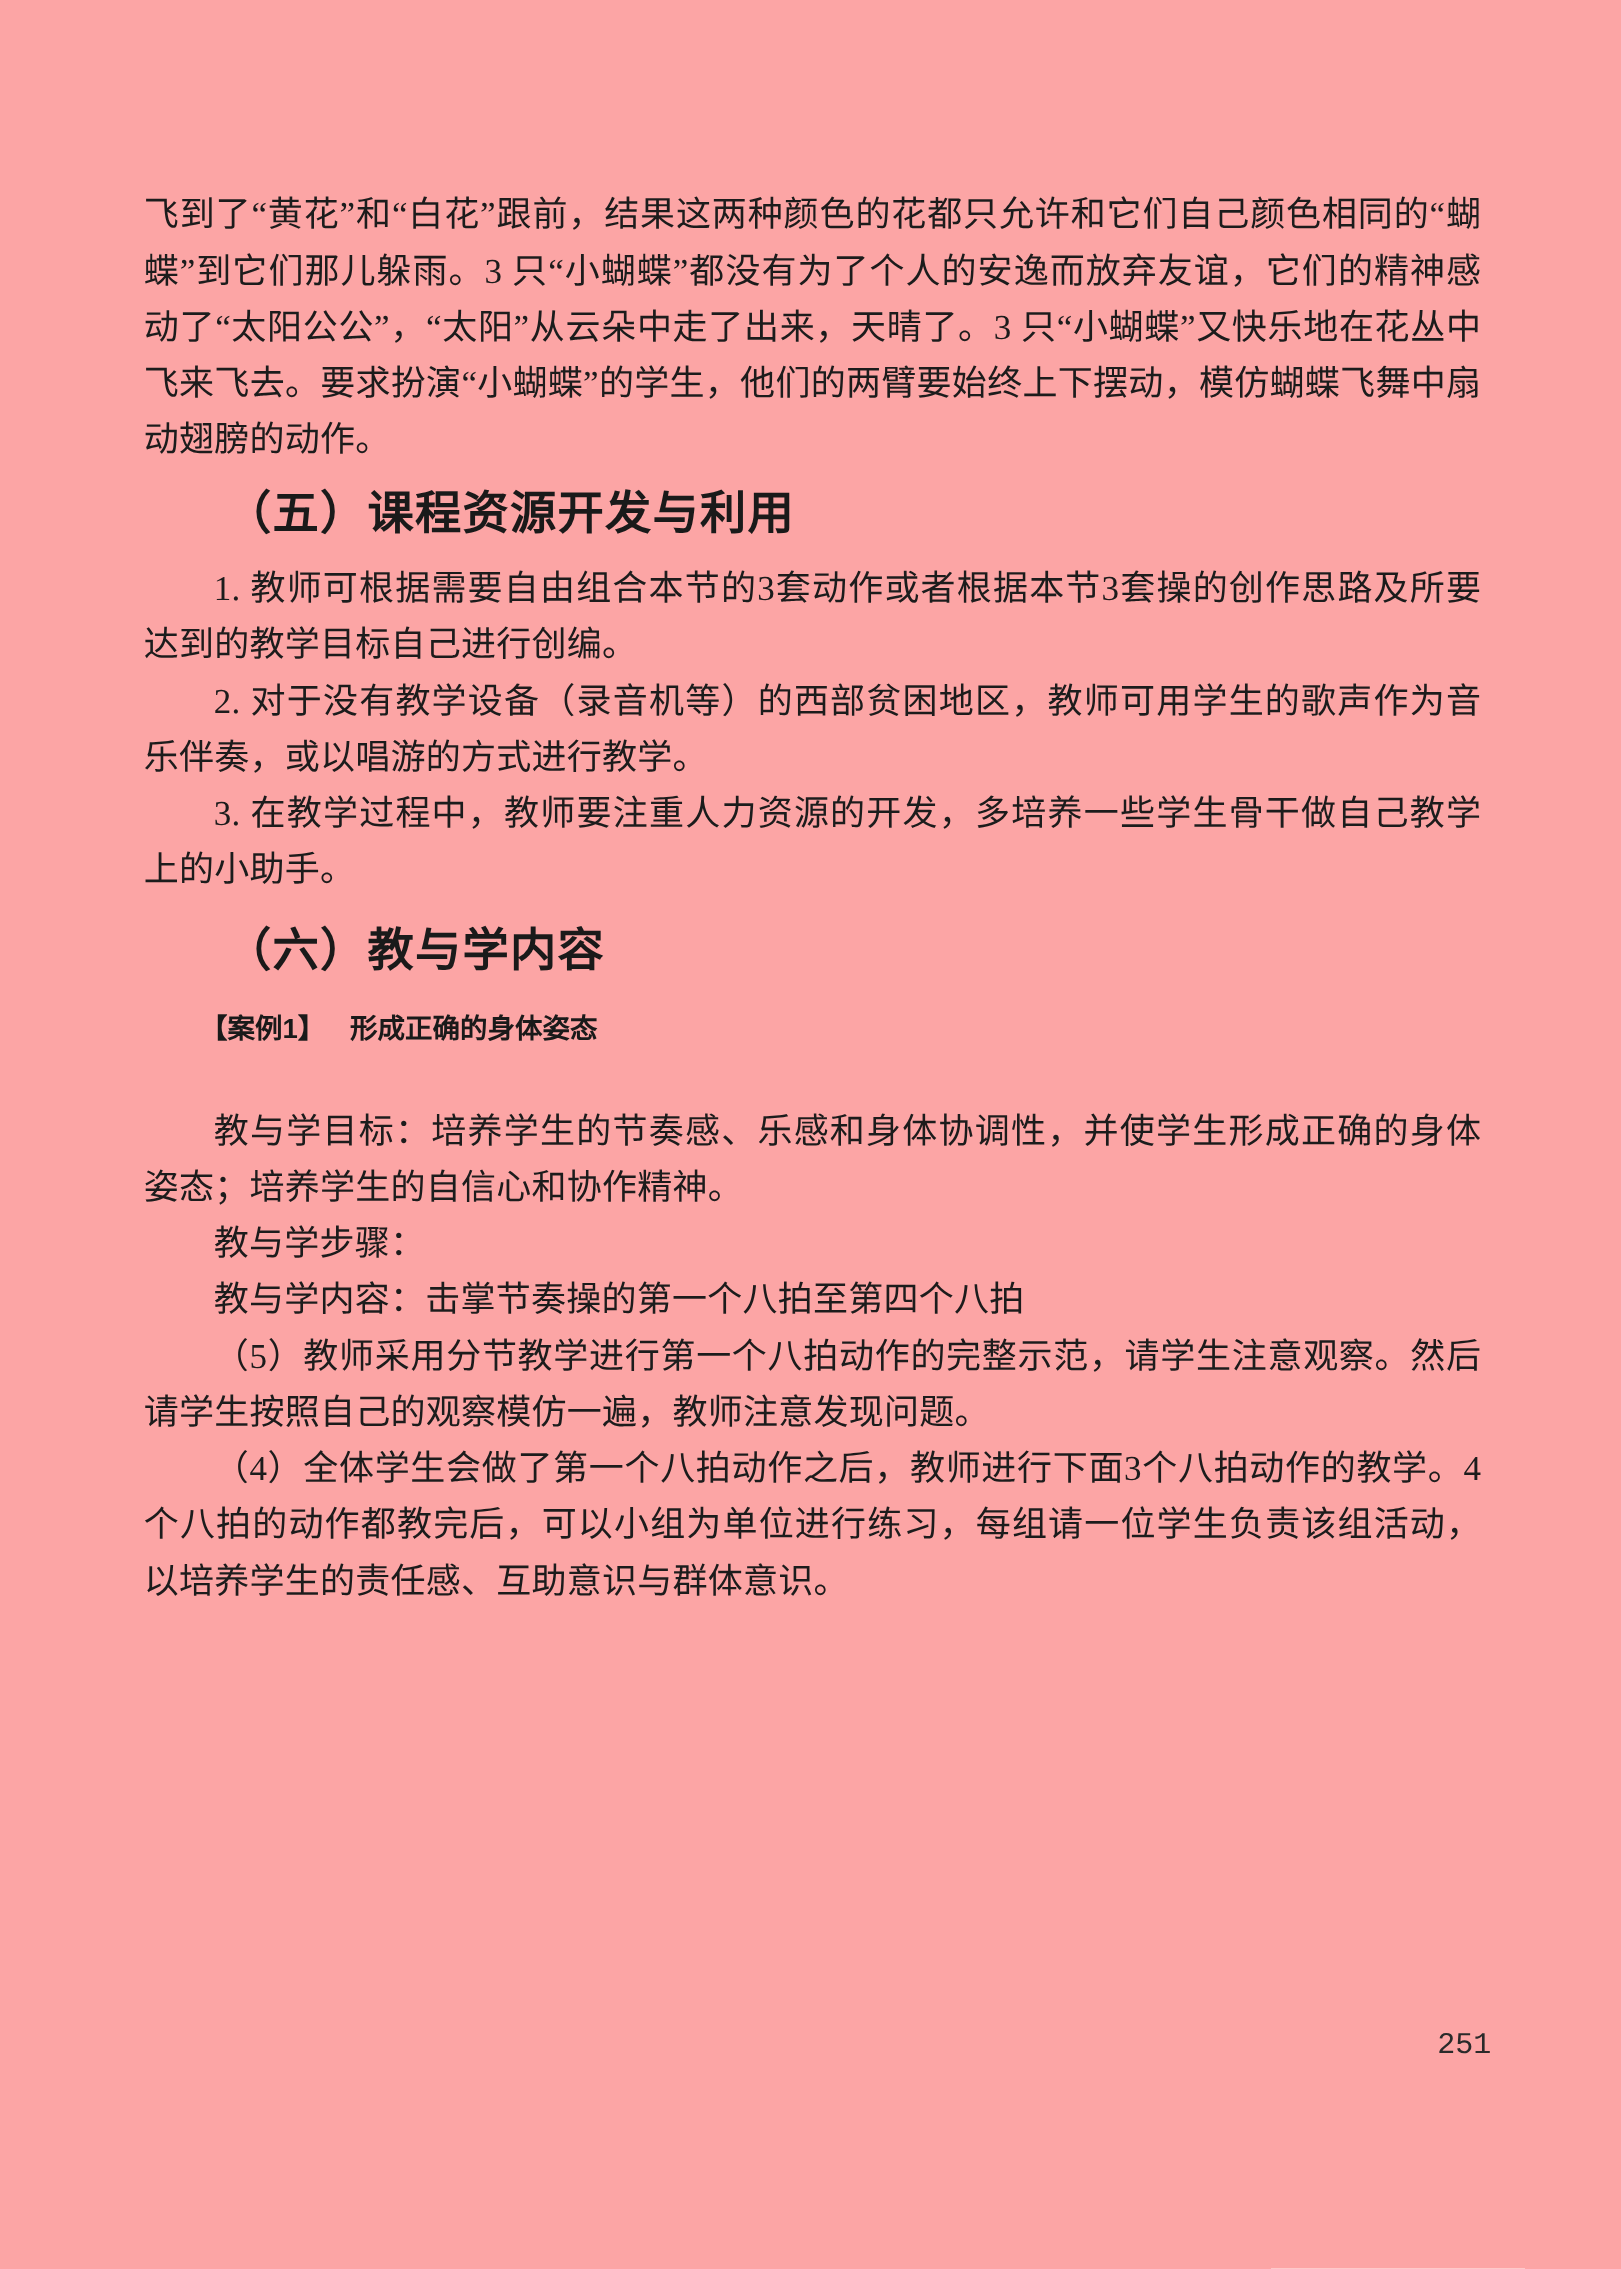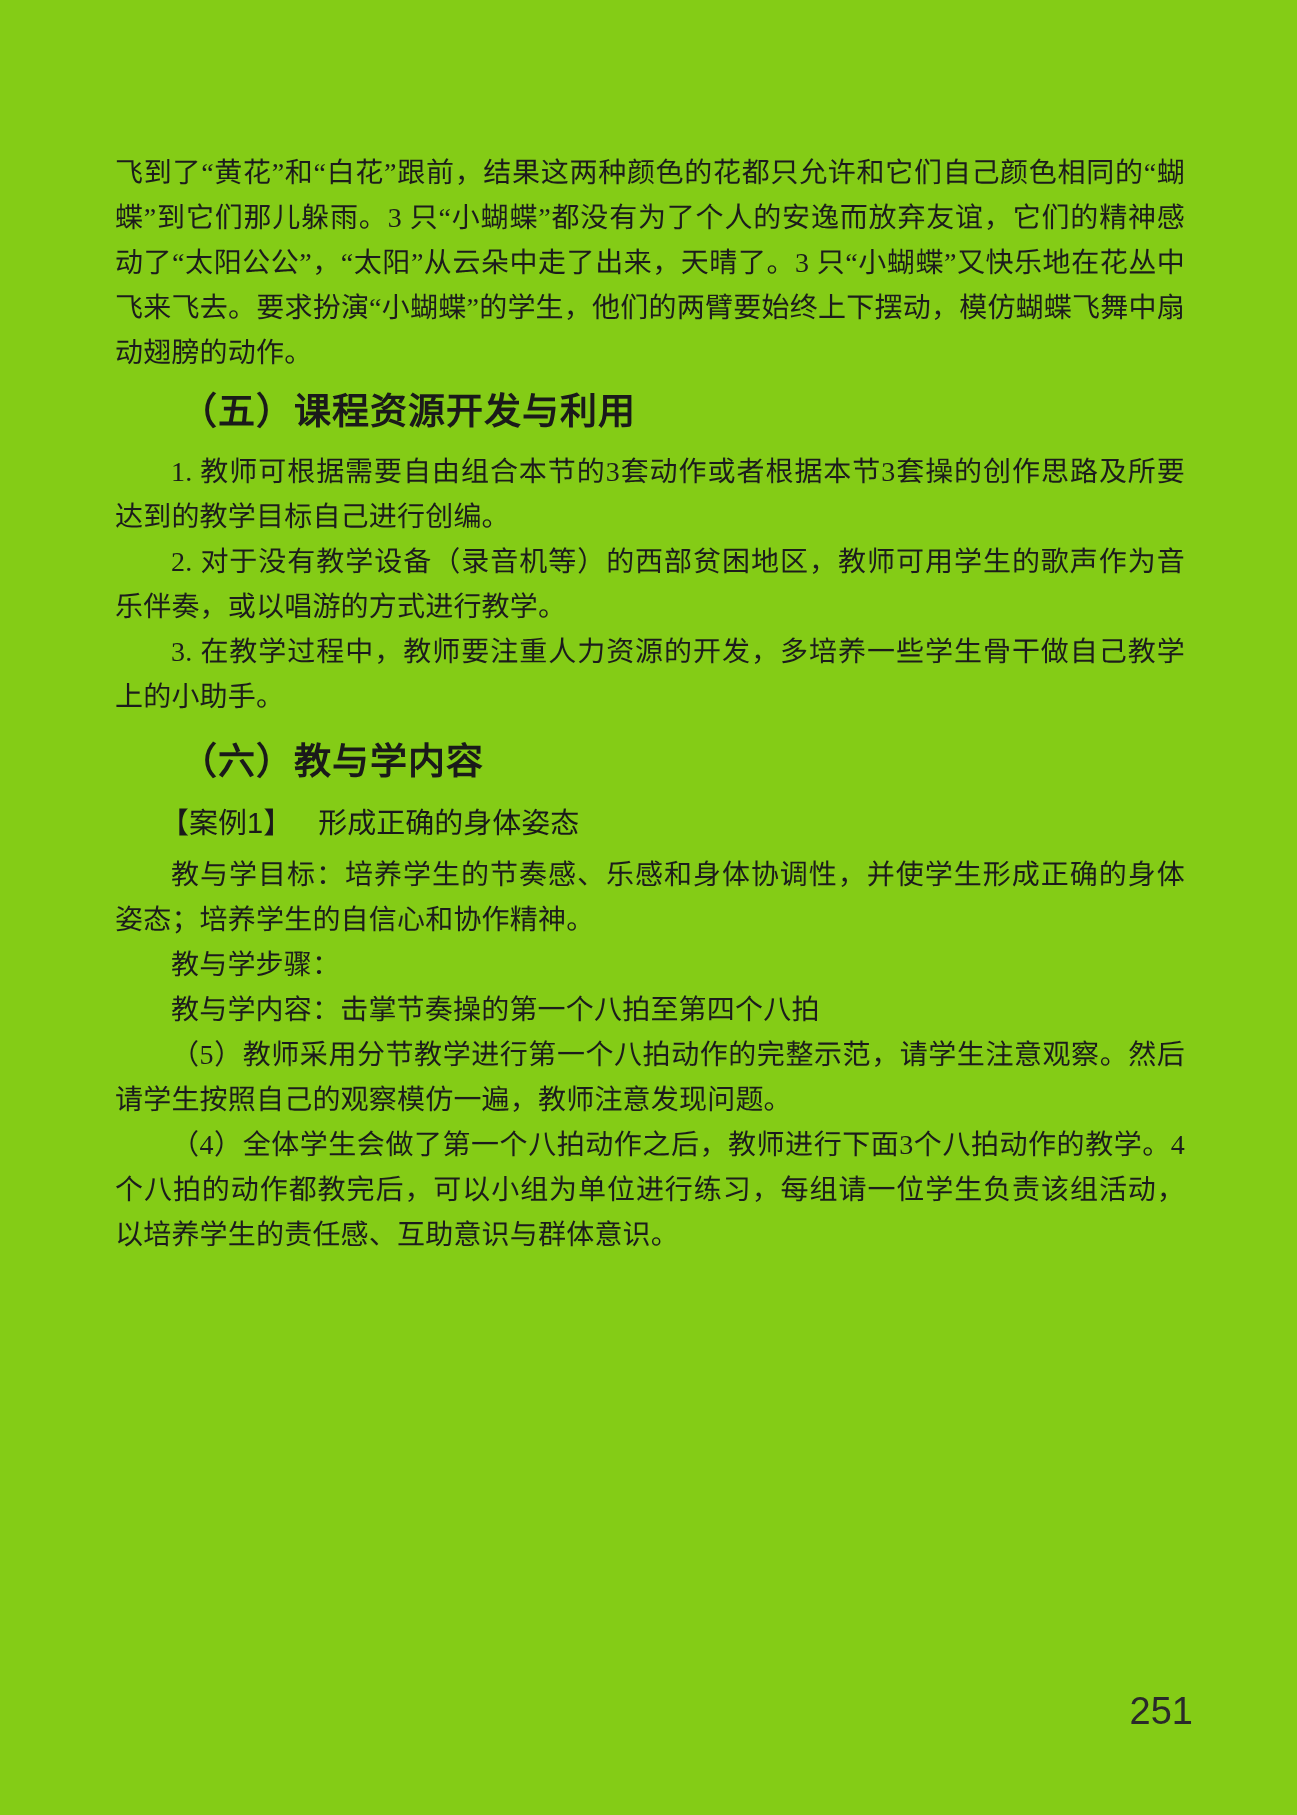--- a/index.html
+++ b/index.html
@@ -12,21 +12,21 @@
     height: 1815px;
     position: relative;
     overflow: hidden;
     font-family: "Liberation Serif", "DejaVu Serif", serif;
     color: #1c1c1c;
   }
   .page {
     position: relative;
     width: 1297px;
     height: 1815px;
-    background: #84cc16;
+    background: #fca5a5;
     box-sizing: border-box;
     padding: 150px 112px 0 115px;
   }
   .body-para {
     margin: 0;
     font-size: 28px;
     line-height: 45px;
     text-align: justify;
     text-indent: 2em;
     letter-spacing: 0.2px;
@@ -40,38 +40,38 @@
     line-height: 46px;
     font-weight: bold;
     text-indent: 65px;
     letter-spacing: 1px;
     color: #1a1a1a;
   }
   h2.section-heading.second {
     margin-top: 20px;
   }
   h3.case-heading {
-    margin: 18px 0 9px 0;
-    font-size: 29px;
+    margin: 18px 0 40px 0;
+    font-size: 22px;
     line-height: 40px;
-    font-weight: normal;
+    font-weight: bold;
     font-family: "Liberation Sans", "DejaVu Sans", sans-serif;
     text-indent: 45px;
     color: #1a1a1a;
   }
   h3.case-heading .case-title {
     margin-left: 0.9em;
   }
   .page-number {
     position: absolute;
-    top: 1693px;
+    top: 1619px;
     right: 104px;
-    font-size: 38px;
+    font-size: 24px;
     line-height: 36px;
-    font-family: Liberation Sans, sans-serif;
+    font-family: Liberation Mono, monospace;
     color: #2a2a2a;
   }
 </style>
 </head>
 <body>
 
 <div class="page">
 
   <p class="body-para no-indent">飞到了“黄花”和“白花”跟前，结果这两种颜色的花都只允许和它们自己颜色相同的“蝴蝶”到它们那儿躲雨。3 只“小蝴蝶”都没有为了个人的安逸而放弃友谊，它们的精神感动了“太阳公公”，“太阳”从云朵中走了出来，天晴了。3 只“小蝴蝶”又快乐地在花丛中飞来飞去。要求扮演“小蝴蝶”的学生，他们的两臂要始终上下摆动，模仿蝴蝶飞舞中扇动翅膀的动作。</p>
 

